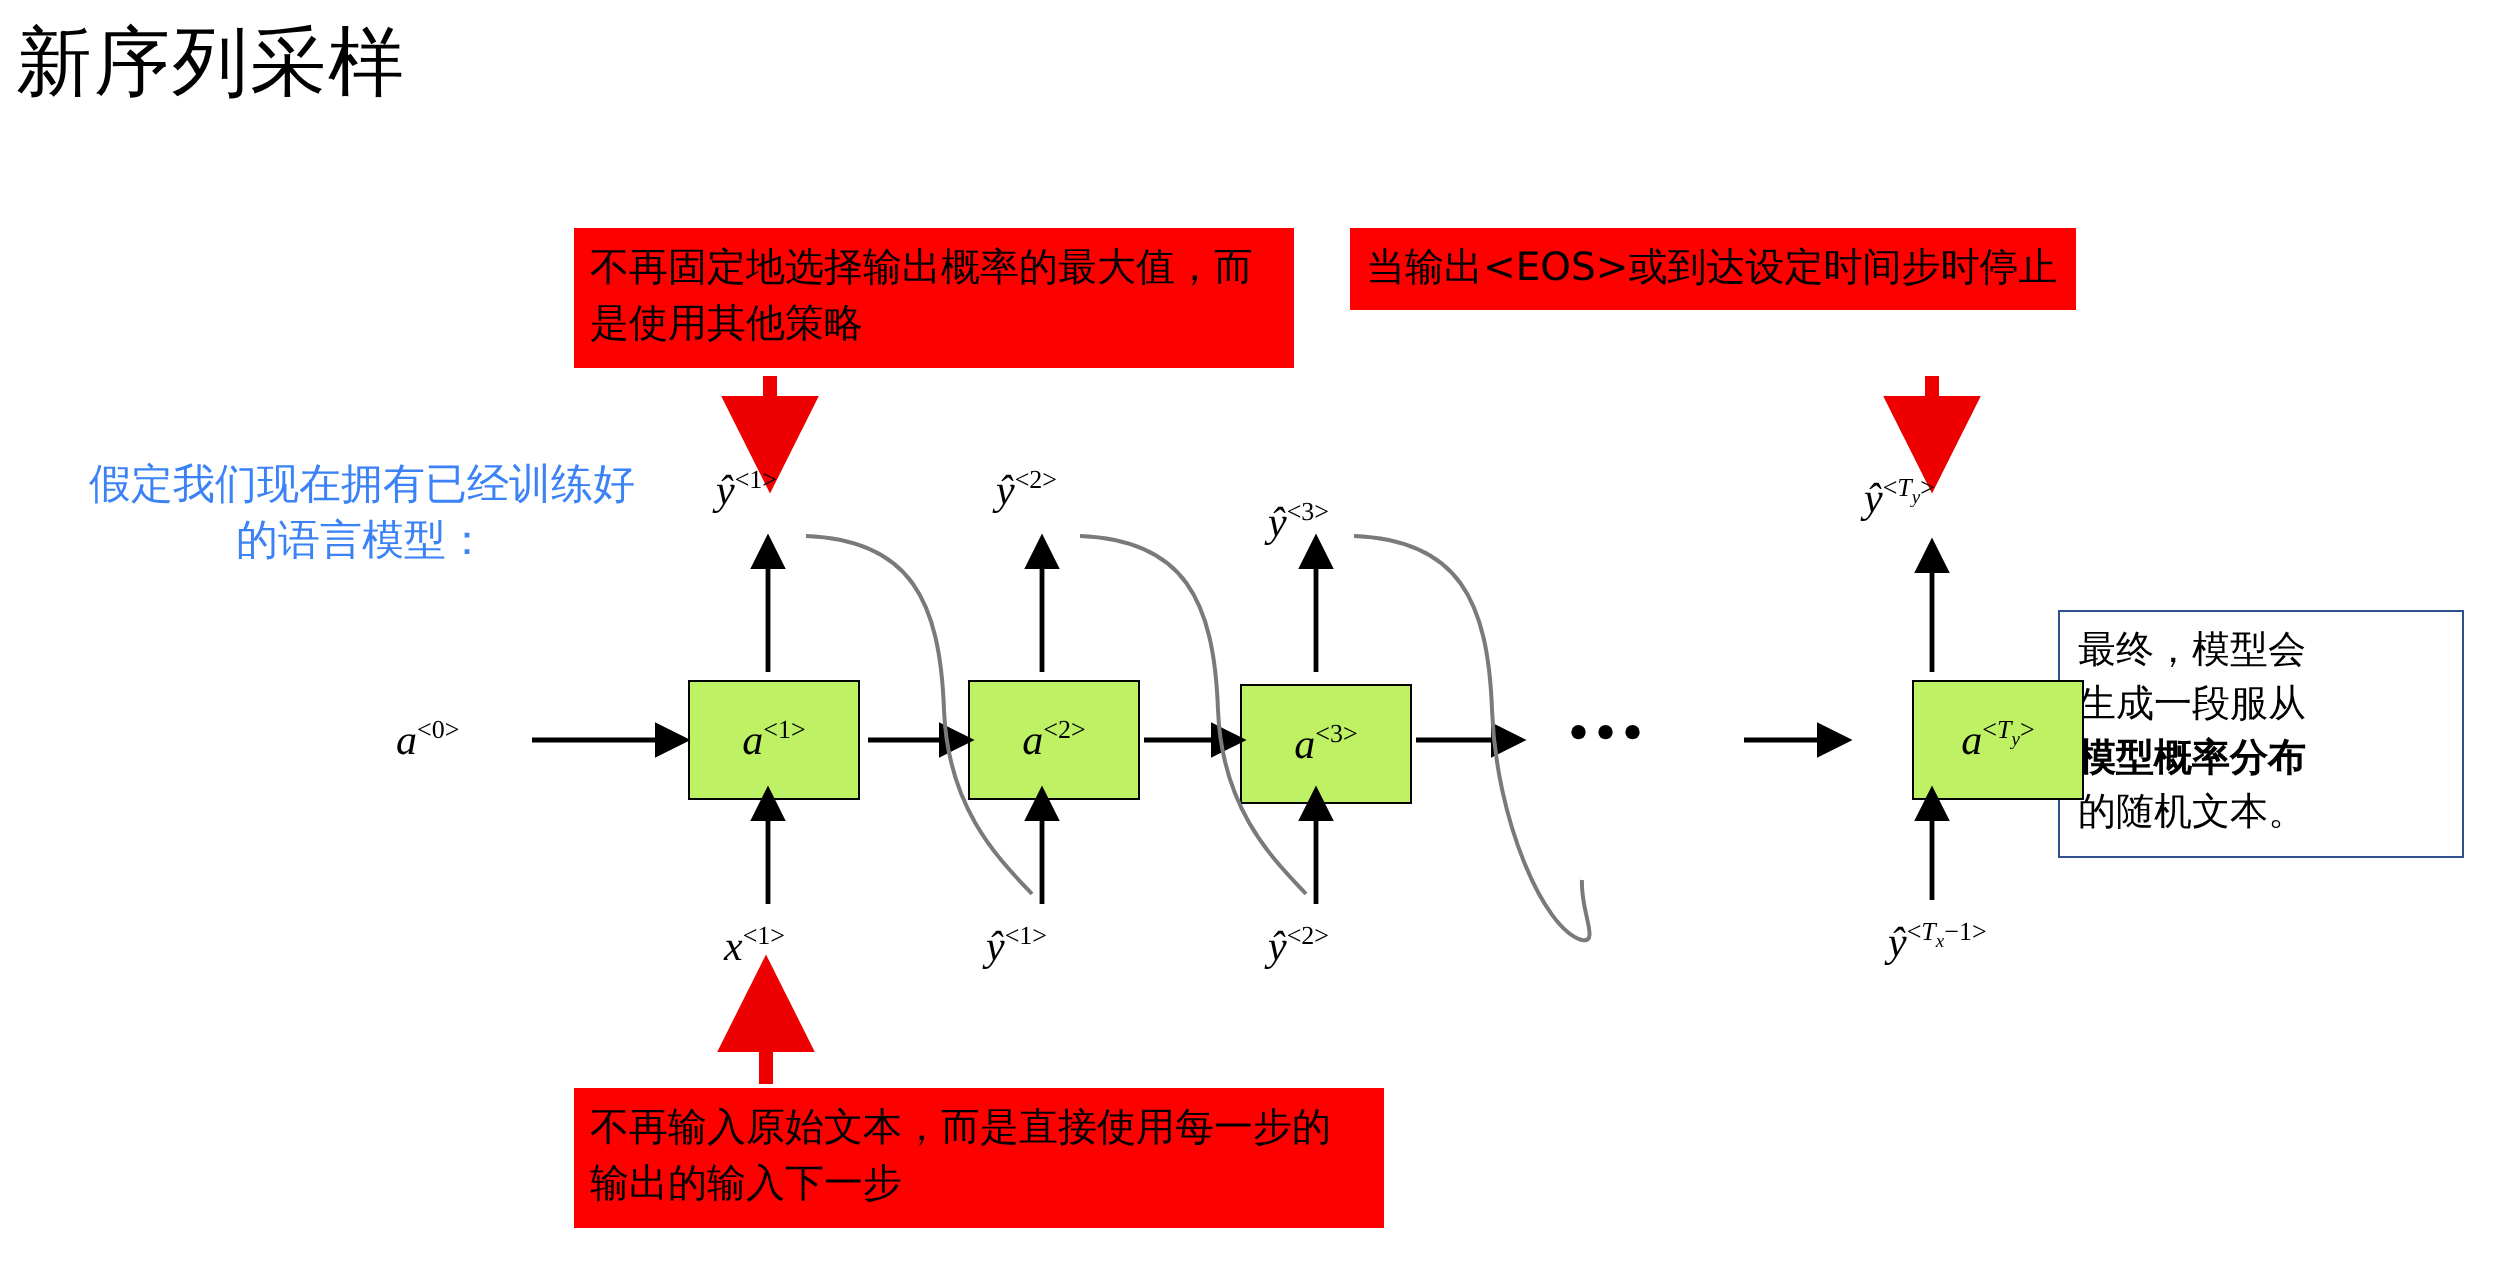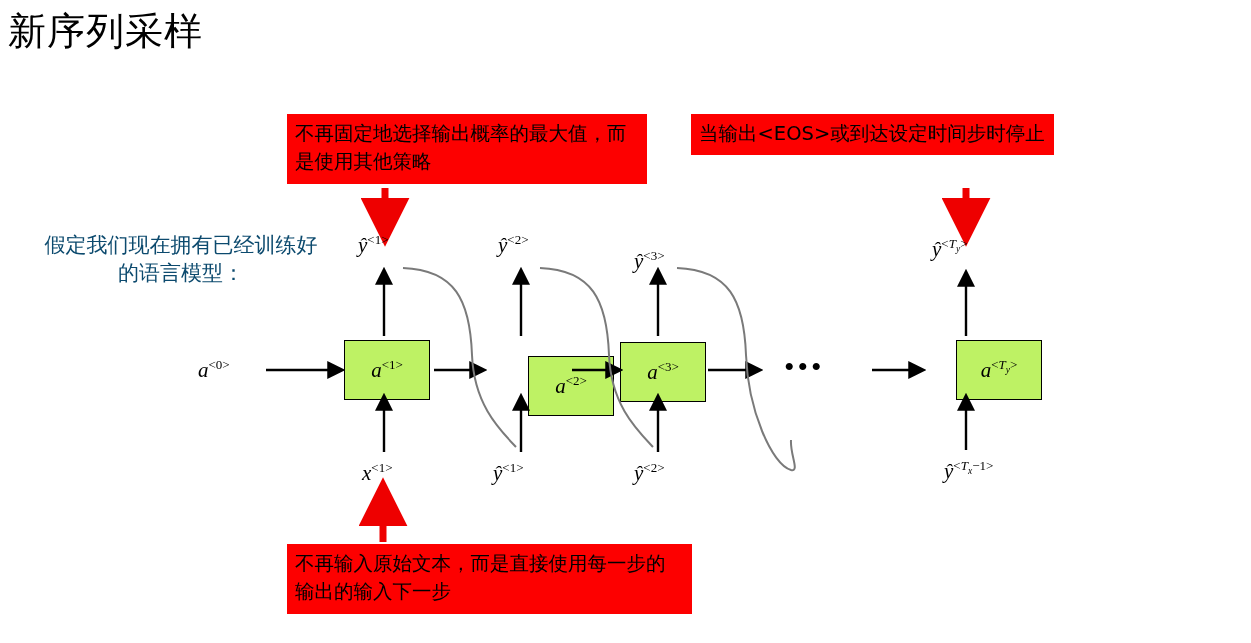--- a/index.html
+++ b/index.html
@@ -48,24 +48,24 @@
     line-height: 1.42;
     color: #000;
     padding: 6px 7px 8px 9px;
   }
   #note-final b { font-weight: bold; }
 
   
   #intro {
     left: 36px; top: 231px;
     width: 290px;
-    font-family: Liberation Serif, serif;
+    font-family: Liberation Mono, monospace;
     font-size: 21px;
     line-height: 1.35;
-    color: #0c4a6e;
+    color: #3b82f6;
     text-align: center;
   }
 
   
   .cell {
     border: 1.6px solid #000;
     background: #bef264;
     width: 86px; height: 60px;
     display: flex; align-items: center; justify-content: center;
   }
@@ -100,24 +100,30 @@
 <body>
 
 <div id="stage">
 
   <div class="abs" id="title">新序列采样</div>
 
   <div class="abs" id="intro">假定我们现在拥有已经训练好的语言模型：</div>
 
   <div class="abs callout" style="left:287px; top:114px; width:360px;">不再固定地选择输出概率的最大值，而是使用其他策略</div>
 
-  <div class="abs callout" style="left:691px; top:114px; width:363px;">当输出&lt;EOS&gt;或到达设定时间步时停止</div>
+  <div class="abs callout" style="left:675px; top:114px; width:363px;">当输出&lt;EOS&gt;或到达设定时间步时停止</div>
 
   <div class="abs callout" style="left:287px; top:544px; width:405px;">不再输入原始文本，而是直接使用每一步的输出的输入下一步</div>
 
+  <div class="abs" id="note-final">
+    <div>最终，模型会</div>
+    <div>生成一段服从</div>
+    <div><b>模型概率分布</b></div>
+    <div>的随机文本。</div>
+  </div>
 
   <svg class="abs" style="left:0; top:0; width:1251px; height:643px;">
     <defs>
       <marker id="redhead" markerWidth="7" markerHeight="7" refX="2.6" refY="3.5" orient="auto">
         <path d="M0,0 L7,3.5 L0,7 z" fill="#ee0000"></path>
       </marker>
       <marker id="blkhead" markerWidth="7.5" markerHeight="7.5" refX="2.8" refY="3.75" orient="auto">
         <path d="M0,0 L7.5,3.75 L0,7.5 z" fill="#000000"></path>
       </marker>
     </defs>
@@ -127,21 +133,21 @@
     <line x1="966" y1="188" x2="966" y2="216" stroke="#ee0000" stroke-width="7" marker-end="url(#redhead)"></line>
 
     <line x1="383" y1="542" x2="383" y2="508" stroke="#ee0000" stroke-width="7" marker-end="url(#redhead)"></line>
   </svg>
 
   <div class="abs cell" style="left:344px; top:340px;">
     <span class="math">
       <i>a</i><span class="sup">&lt;1&gt;</span>
     </span>
   </div>
-  <div class="abs cell" style="left:484px; top:356px;margin-left:44px;">
+  <div class="abs cell" style="left:484px; top:340px;">
     <span class="math">
       <i>a</i><span class="sup">&lt;2&gt;</span>
     </span>
   </div>
   <div class="abs cell" style="left:620px; top:342px;">
     <span class="math">
       <i>a</i><span class="sup">&lt;3&gt;</span>
     </span>
   </div>
   <div class="abs cell" style="left:923px; top:340px;margin-left:33px;">

